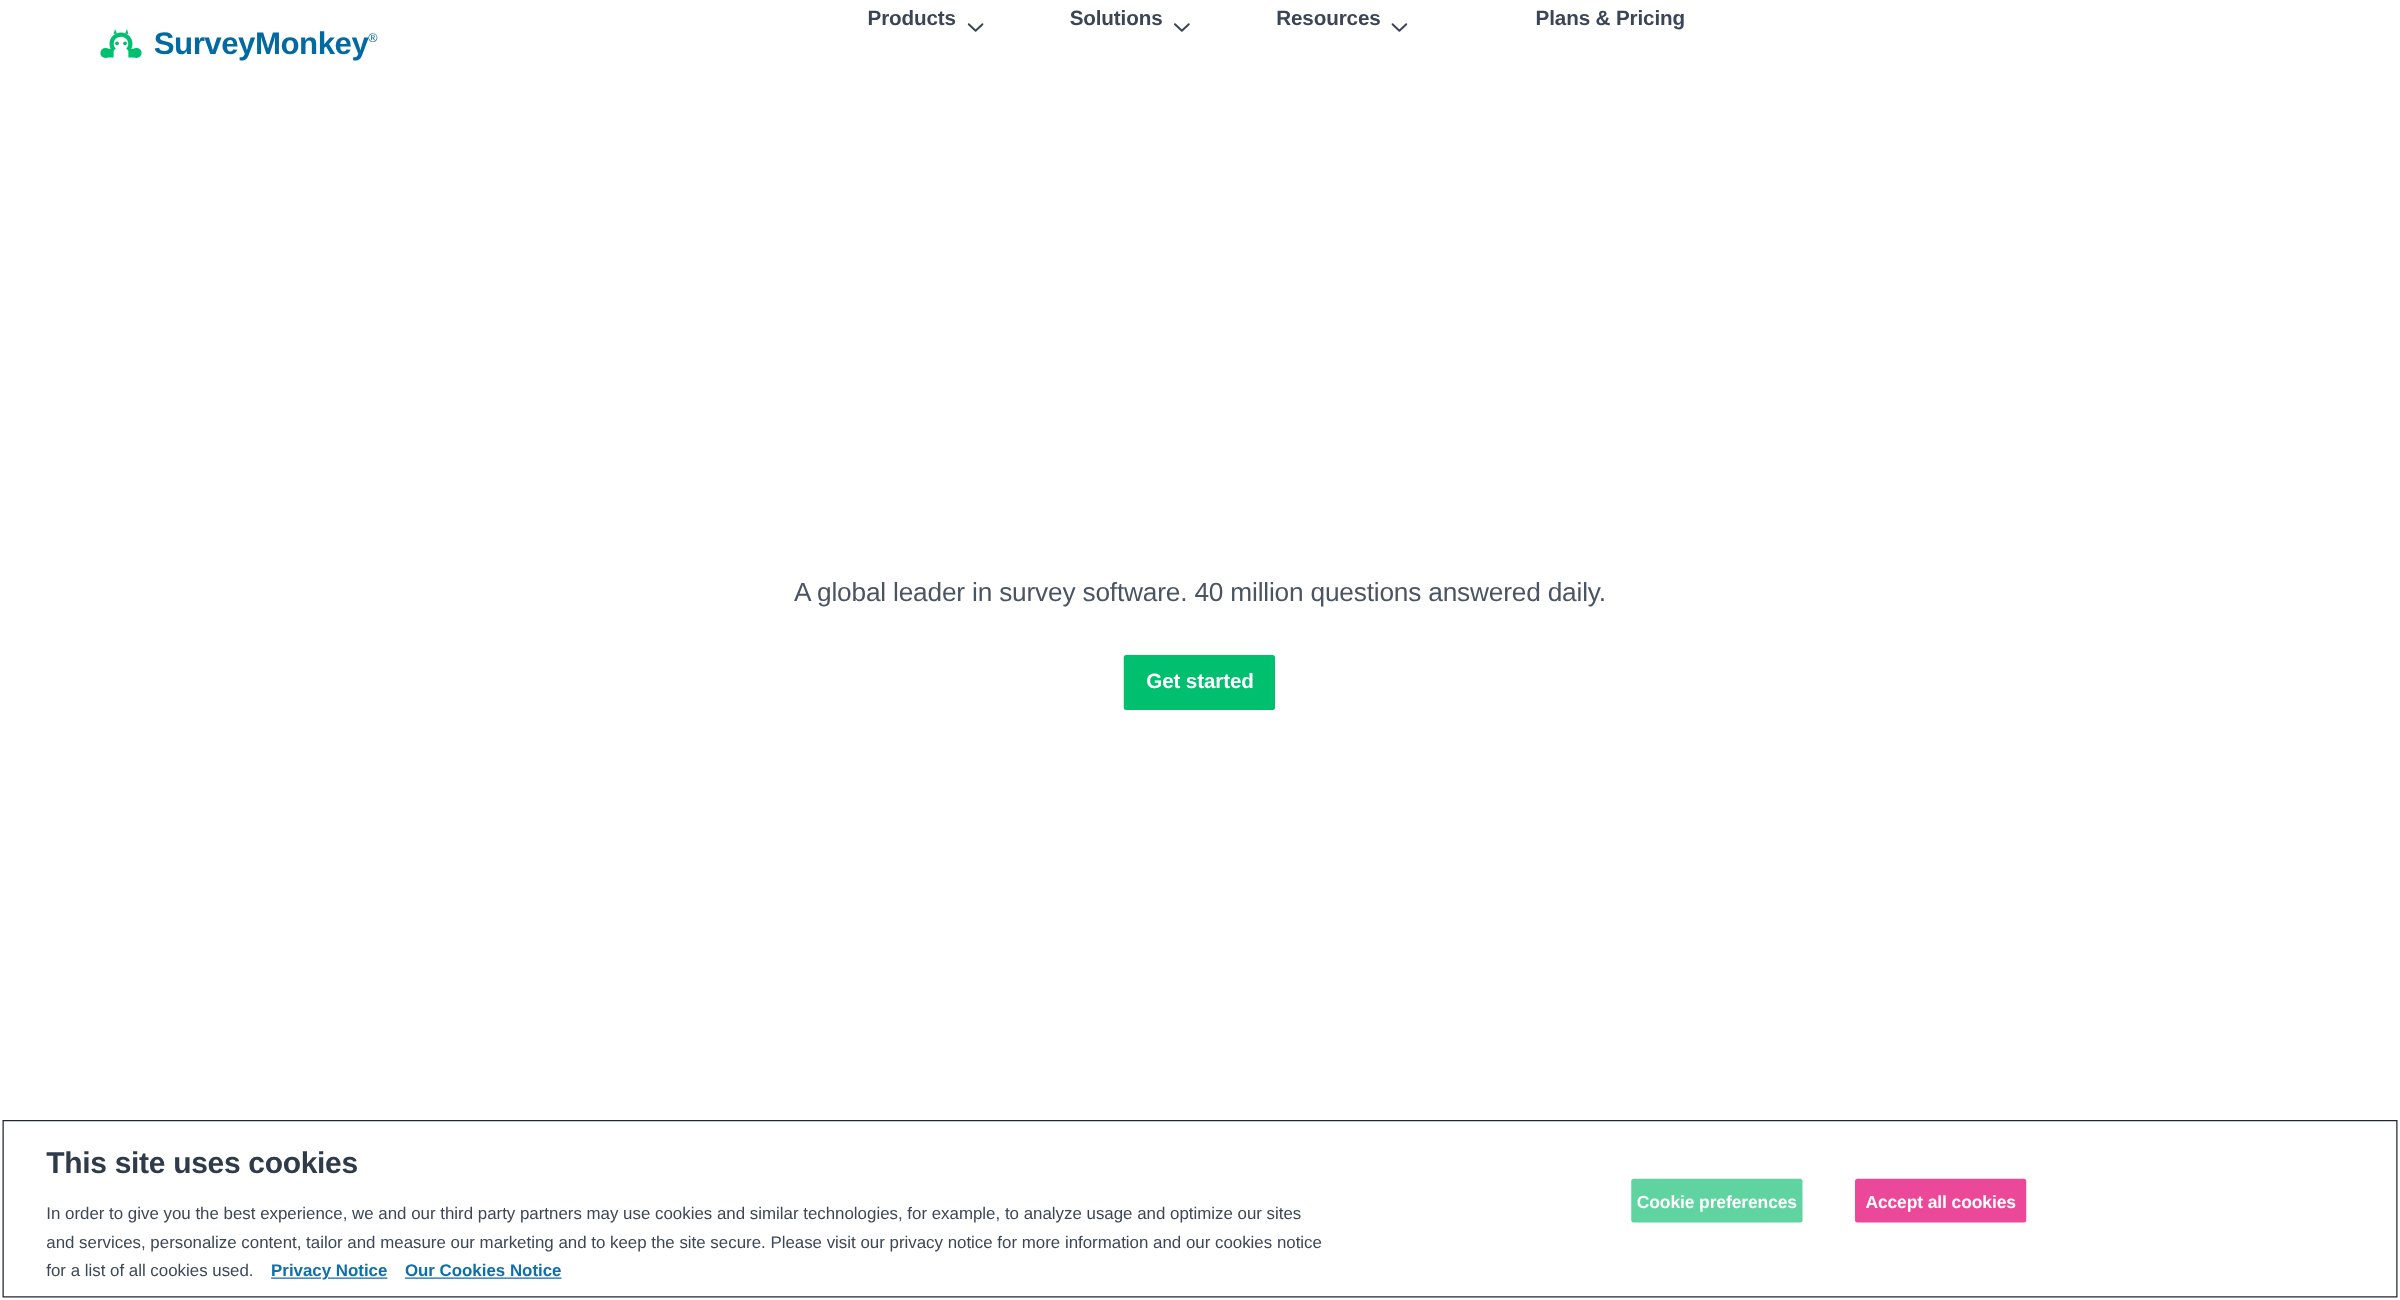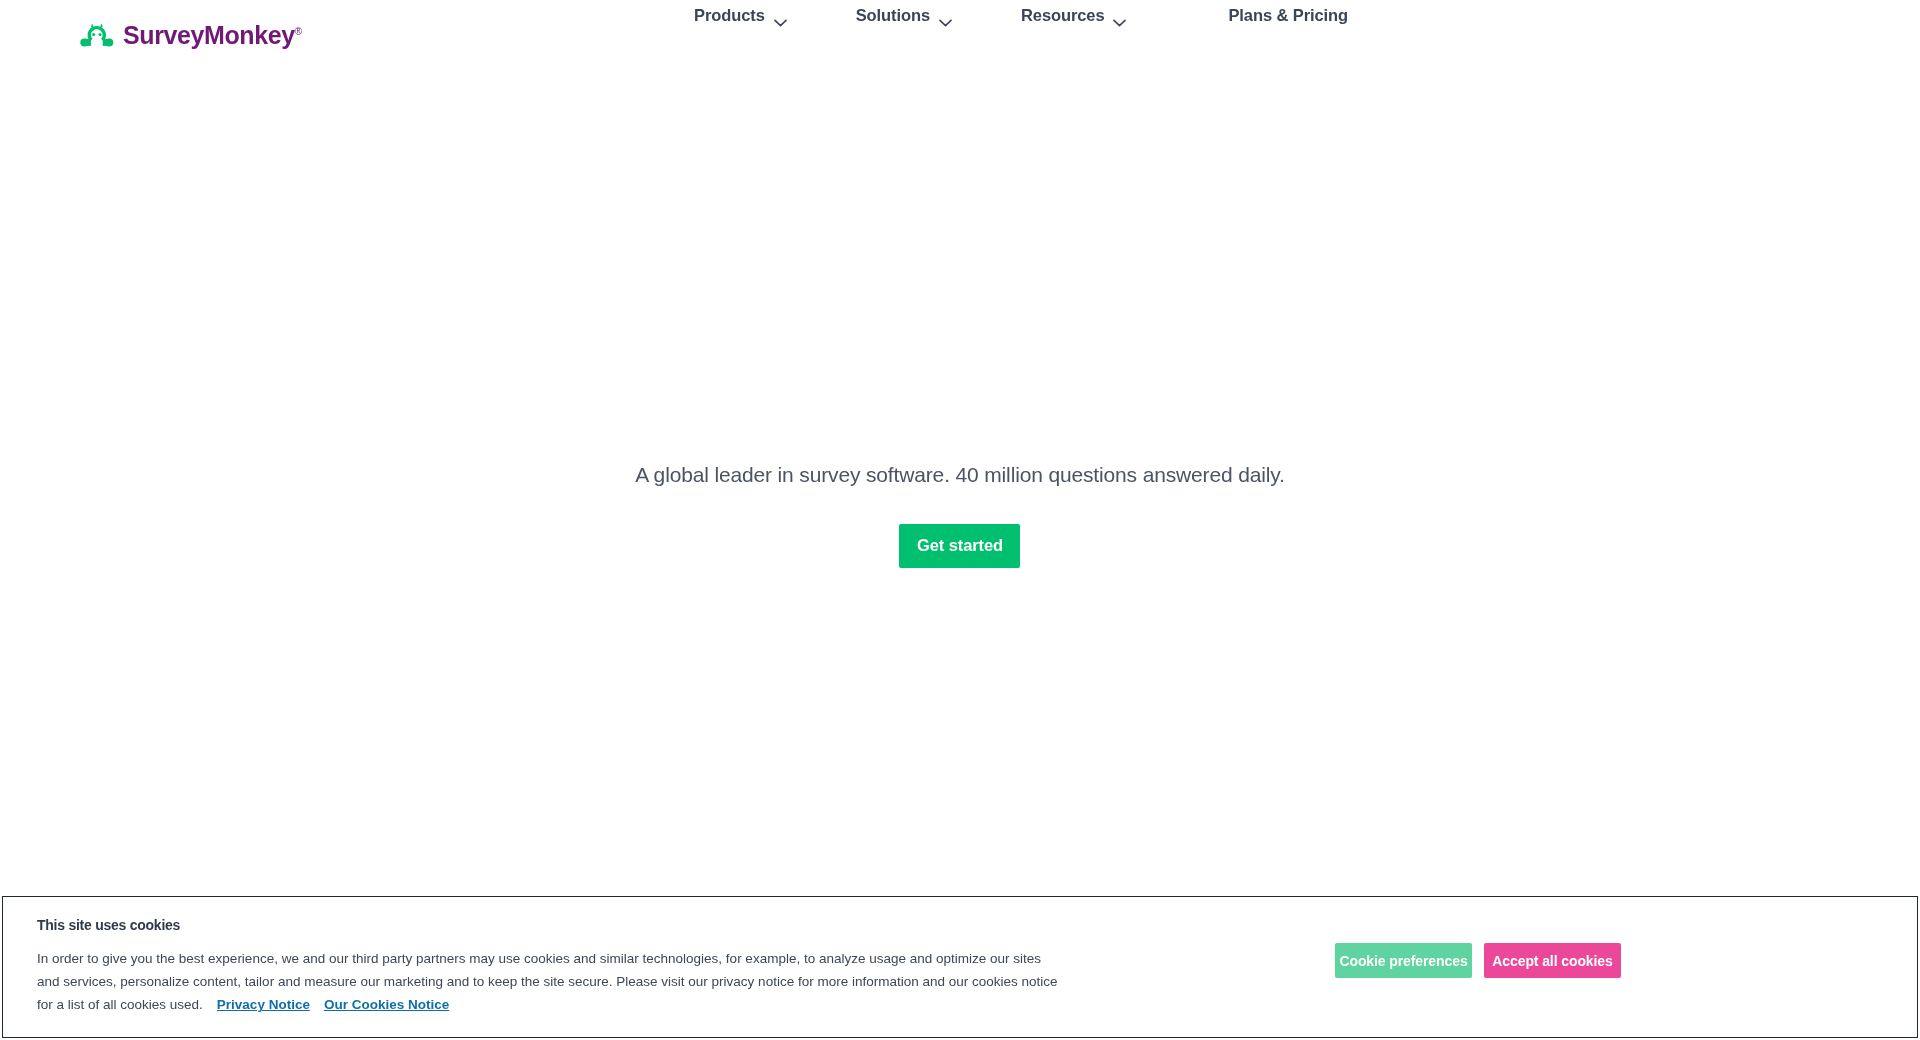--- a/index.html
+++ b/index.html
@@ -42,21 +42,21 @@
   .brand-mark {
     width: 34px;
     height: 26px;
     display: block;
     flex: none;
   }
 
   .brand-word {
     font-size: 25px;
     font-weight: bold;
-    color: #701a75;
+    color: #0369a1;
     letter-spacing: -0.4px;
     line-height: 1;
     white-space: nowrap;
     position: relative;
   }
 
   .brand-reg {
     font-size: 10px;
     vertical-align: super;
     font-weight: normal;
@@ -190,21 +190,21 @@
     z-index: 50;
   }
 
   .cookie-text {
     padding: 20px 0 0 34px;
     width: 1060px;
     flex: none;
   }
 
   .cookie-title {
-    font-size: 14px;
+    font-size: 24px;
     font-weight: bold;
     color: #2f3a4a;
     letter-spacing: -0.25px;
     margin-bottom: 14px;
   }
 
   .cookie-body {
     font-size: 13.5px;
     line-height: 1.72;
     color: #3d4756;
@@ -221,21 +221,21 @@
     text-decoration: underline;
     cursor: pointer;
     margin-left: 14px;
     white-space: nowrap;
   }
 
   .cookie-actions {
     margin-left: auto;
     display: flex;
     align-items: center;
-    gap: 12px;
+    gap: 42px;
     padding-top: 46px;
     padding-right: 296px;
   }
 
   .btn-cookie-prefs {
     width: 137px;
     height: 35px;
     background: #5fd3a0;
     color: #ffffff;
     font-size: 14px;

